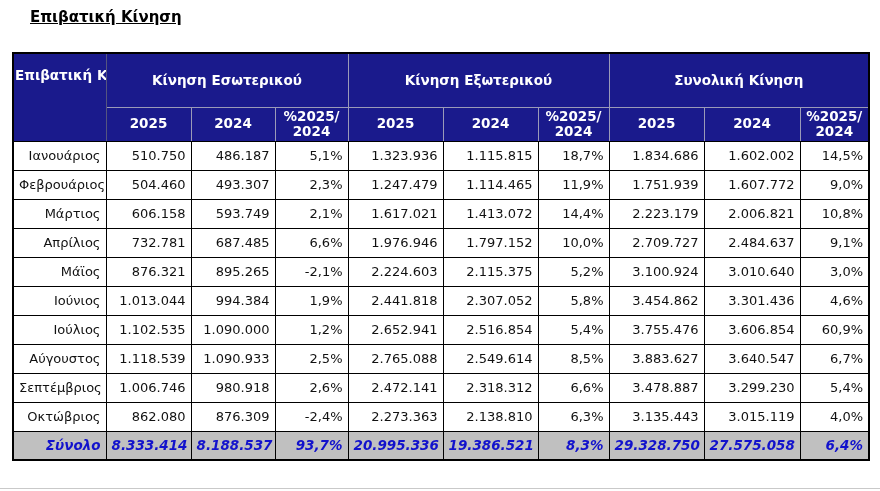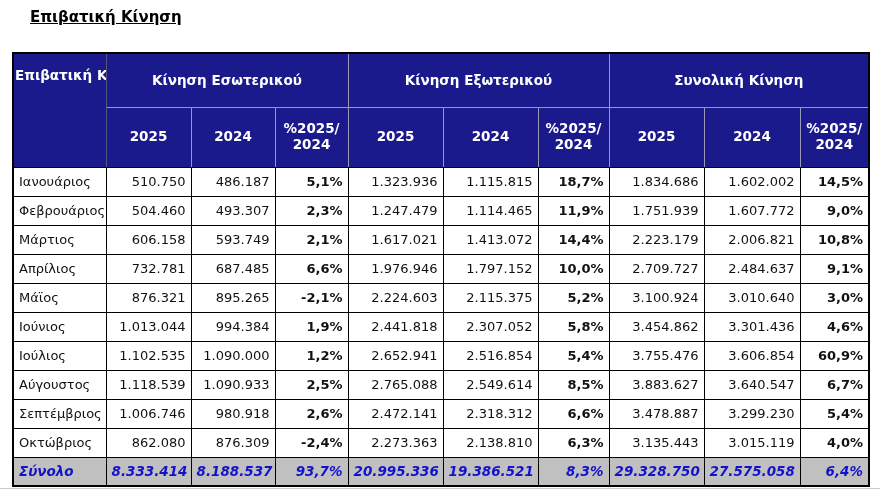--- a/index.html
+++ b/index.html
@@ -21,32 +21,32 @@
   table.traffic th, table.traffic td{
     overflow:hidden;white-space:nowrap;box-sizing:border-box;
   }
   thead th{
     background:var(--header-bg,#1a1a8c);
     color:var(--header-text,#ffffff);
     font-weight:bold;font-size:13.5px;text-align:center;
     border:1px solid #9a9ab8;
   }
   thead tr.grp th{height:54px;}
-  thead tr.sub th{height:60px;border-bottom:1px solid #000;line-height:1.15;}
+  thead tr.sub th{height:34px;border-bottom:1px solid #000;line-height:1.15;}
   thead th.corner{
     vertical-align:top;padding-top:13px;line-height:17px;
     border-bottom:1px solid #000;border-right:1px solid #55557f;
   }
   tbody td{
     font-size:13px;height:29px;padding:0 5px;color:#111;
     border:1px solid #000;background:#fff;
   }
-  tbody td.month{text-align:left;}
+  tbody td.month{text-align:right;}
   tbody td.num{text-align:right;}
-  tbody td.pct{text-align:right;font-weight:bold;}
+  tbody td.pct{text-align:right;font-weight:normal;}
   tbody tr.total td{
     background:var(--total-bg,#c0c0c0);
     color:var(--total-text,#1212cc);
     font-weight:bold;font-size:13.5px;font-style:italic;
   }
   .bottom-rule{
     position:absolute;left:0;width:880px;bottom:2px;
     border-top:1px solid #c9c9c9;height:0;
   }
 </style>

